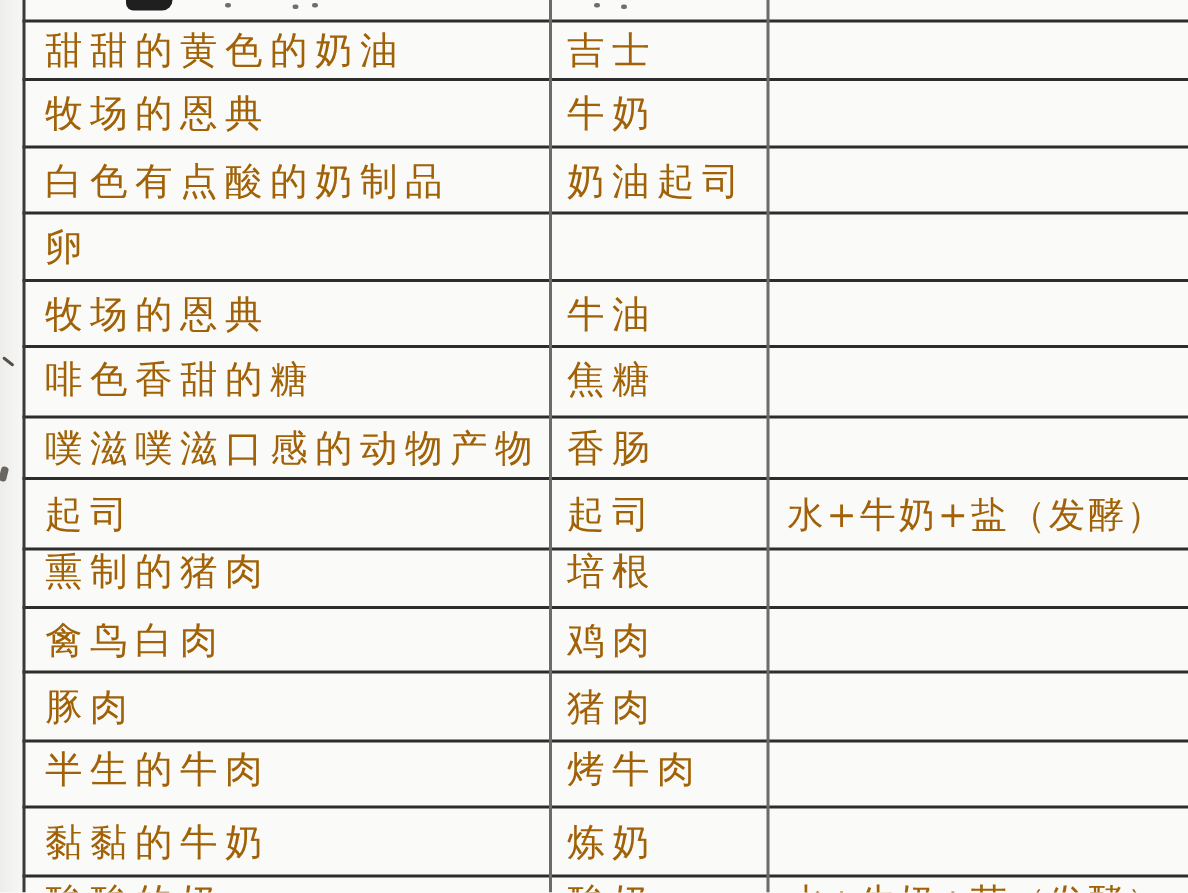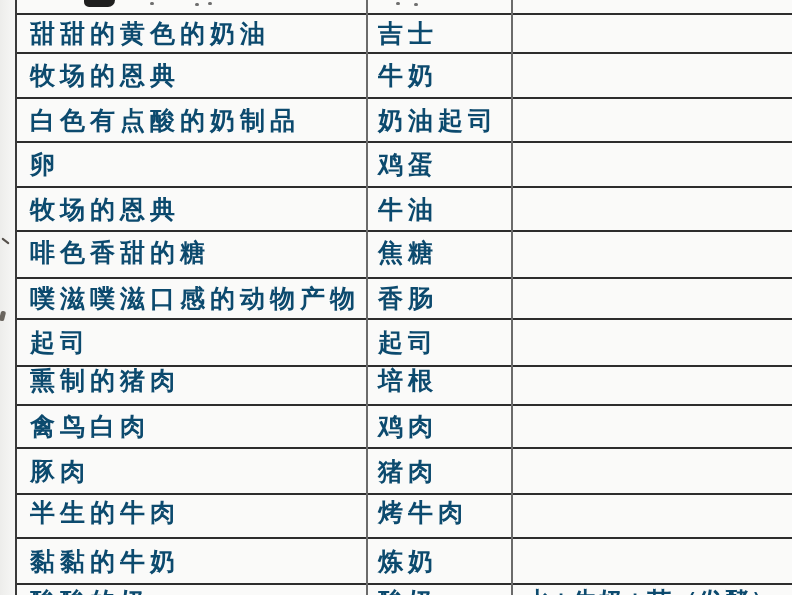--- a/index.html
+++ b/index.html
@@ -23,22 +23,22 @@
   .col-divider.d1{left:366px;}
   .col-divider.d2{left:511px;}
   .row{
     position:absolute;left:15px;width:777px;
     border-top:2px solid #2d2d2d;
     box-sizing:border-box;
   }
   .cell{
     position:absolute;top:0;height:100%;
     display:flex;align-items:center;
-    color:#0c4a6e;font-size:25px;letter-spacing:5px;
-    white-space:nowrap;line-height:1;font-weight:bold;
+    color:#a16207;font-size:25px;letter-spacing:5px;
+    white-space:nowrap;line-height:1;
   }
   .cell.c1{left:15px;}
   .cell.c2{left:363px;}
   .cell.c3{left:510px;font-size:24px;letter-spacing:2px;}
   
   .row.partial-bottom .cell{align-items:flex-start;padding-top:4px;}
   
   .frag{position:absolute;background:#1f1f1f;}
   .frag.blob{
     left:84px;top:0;width:31px;height:7px;
@@ -74,41 +74,41 @@
   <div class="cell c2">牛奶</div>
   <div class="cell c3"></div>
 </div>
 <div class="row" style="top:97px;height:44px;">
   <div class="cell c1">白色有点酸的奶制品</div>
   <div class="cell c2">奶油起司</div>
   <div class="cell c3"></div>
 </div>
 <div class="row" style="top:141px;height:45px;">
   <div class="cell c1">卵</div>
-  <div class="cell c2">鸡蛋</div>
   <div class="cell c3"></div>
 </div>
 <div class="row" style="top:186px;height:44px;">
   <div class="cell c1">牧场的恩典</div>
   <div class="cell c2">牛油</div>
   <div class="cell c3"></div>
 </div>
 <div class="row" style="top:230px;height:42px;">
   <div class="cell c1">啡色香甜的糖</div>
   <div class="cell c2">焦糖</div>
   <div class="cell c3"></div>
 </div>
 <div class="row" style="top:277px;height:41px;">
   <div class="cell c1">噗滋噗滋口感的动物产物</div>
   <div class="cell c2">香肠</div>
   <div class="cell c3"></div>
 </div>
 <div class="row" style="top:318px;height:47px;">
   <div class="cell c1">起司</div>
   <div class="cell c2">起司</div>
+  <div class="cell c3">水+牛奶+盐（发酵）</div>
 </div>
 <div class="row" style="top:365px;height:28px;text-align:right;">
   <div class="cell c1">熏制的猪肉</div>
   <div class="cell c2">培根</div>
   <div class="cell c3"></div>
 </div>
 <div class="row" style="top:404px;height:43px;">
   <div class="cell c1">禽鸟白肉</div>
   <div class="cell c2">鸡肉</div>
   <div class="cell c3"></div>

